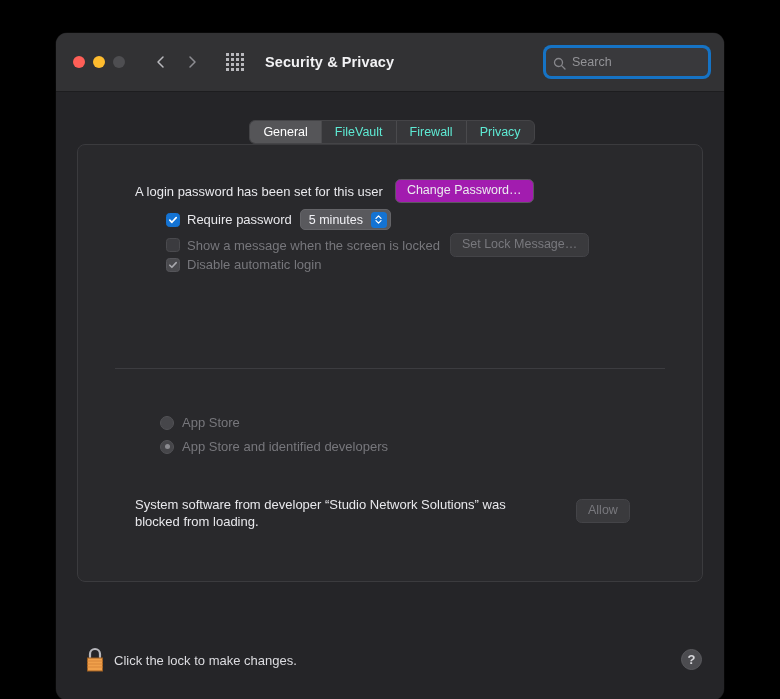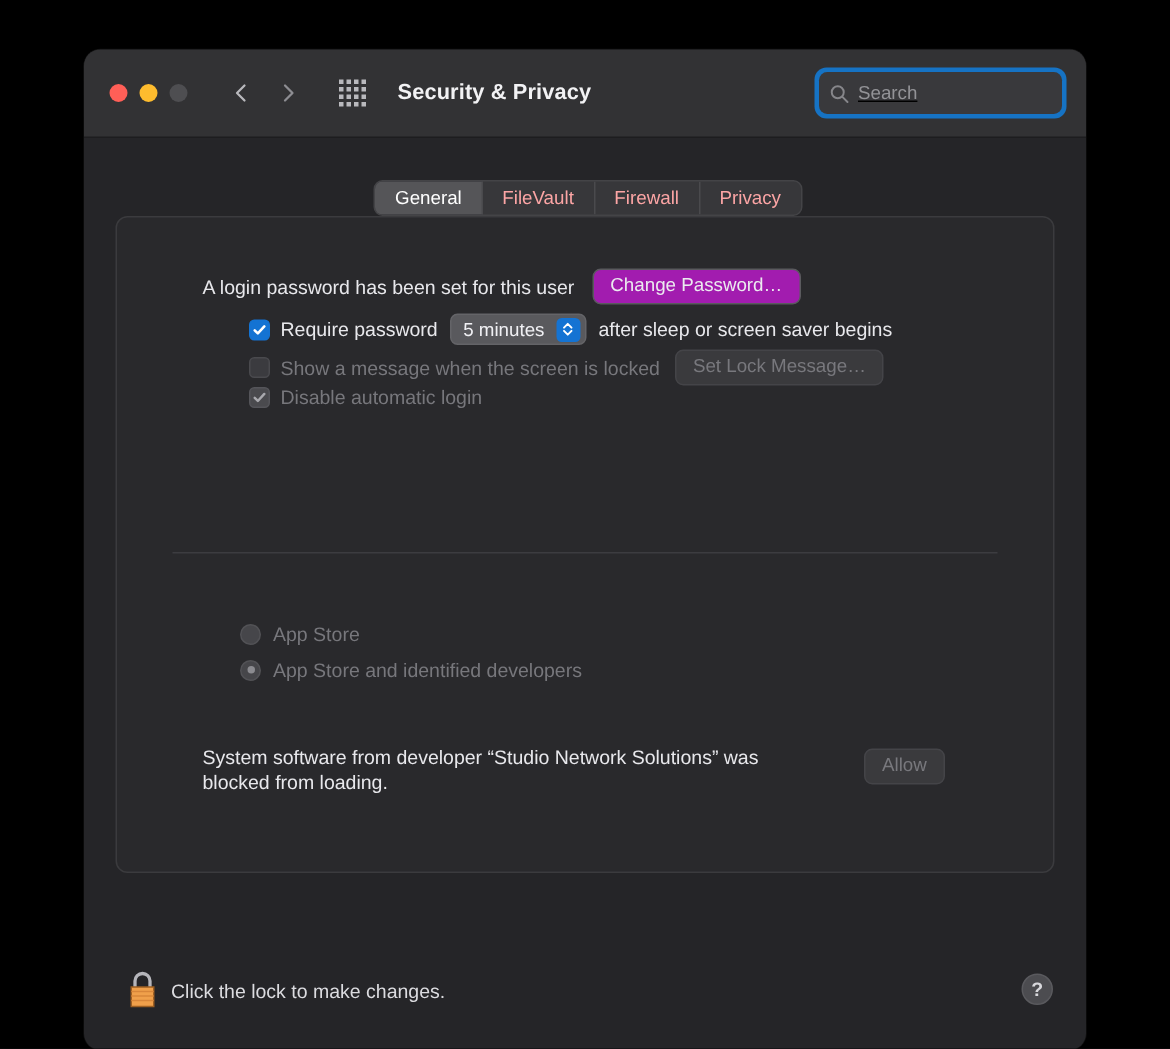--- a/index.html
+++ b/index.html
@@ -57,21 +57,20 @@
     color: #f2f2f4; letter-spacing: 0.1px;
     white-space: nowrap;
   }
 
   #search-wrap {
     position: absolute; right: 13px; top: 12px;
     width: 168px; height: 34px;
     border-radius: 8px;
     padding: 3px;
     background: #1673c4;
-    text-decoration: underline;
   }
   #search-field {
     width: 100%; height: 100%;
     background: #39393c;
     border-radius: 5.5px;
     display: flex; align-items: center;
     padding-left: 7px; gap: 6px;
   }
   #search-field .sicon { width: 13px; height: 13px; flex: 0 0 auto; opacity: .75; }
   #search-input {
@@ -95,21 +94,21 @@
     display: flex; align-items: stretch;
     height: 24px;
     background: #37373a;
     border: 0.5px solid #444447;
     border-radius: 6px;
     overflow: hidden;
   }
   .tab {
     display: flex; align-items: center;
     padding: 0 13px;
-    font-size: 12.5px; color: #fca5a5;
+    font-size: 12.5px; color: #5eead4;
     border-right: 0.5px solid #4a4a4d;
     white-space: nowrap;
     background: transparent;
   }
   .tab:last-child { border-right: none; }
   .tab.active { background: #555558; color: #ffffff; }
 
   
   #panel {
     position: absolute;
@@ -311,21 +310,20 @@
           <span class="label">Require password</span>
           <span class="popup">
             <span class="pv">5 minutes</span>
             <span class="stepper">
               <svg width="9" height="11" viewBox="0 0 9 11">
                 <path d="M2 4.4 L4.5 1.9 L7 4.4" fill="none" stroke="#ffffff" stroke-width="1.3" stroke-linecap="round" stroke-linejoin="round"></path>
                 <path d="M2 6.6 L4.5 9.1 L7 6.6" fill="none" stroke="#ffffff" stroke-width="1.3" stroke-linecap="round" stroke-linejoin="round"></path>
               </svg>
             </span>
           </span>
-          <span class="label">after sleep or screen saver begins</span>
         </div>
 
         <div id="chk3" class="row">
           <span class="cbox ondim">
             <svg width="10" height="10" viewBox="0 0 10 10">
                 <path d="M1.8 5.2 L3.9 7.3 L8.2 2.6" fill="none" stroke="#a9a9ae" stroke-width="1.6" stroke-linecap="round" stroke-linejoin="round"></path>
               </svg>
           </span>
           <span class="label dim">Disable automatic login</span>
         </div>

